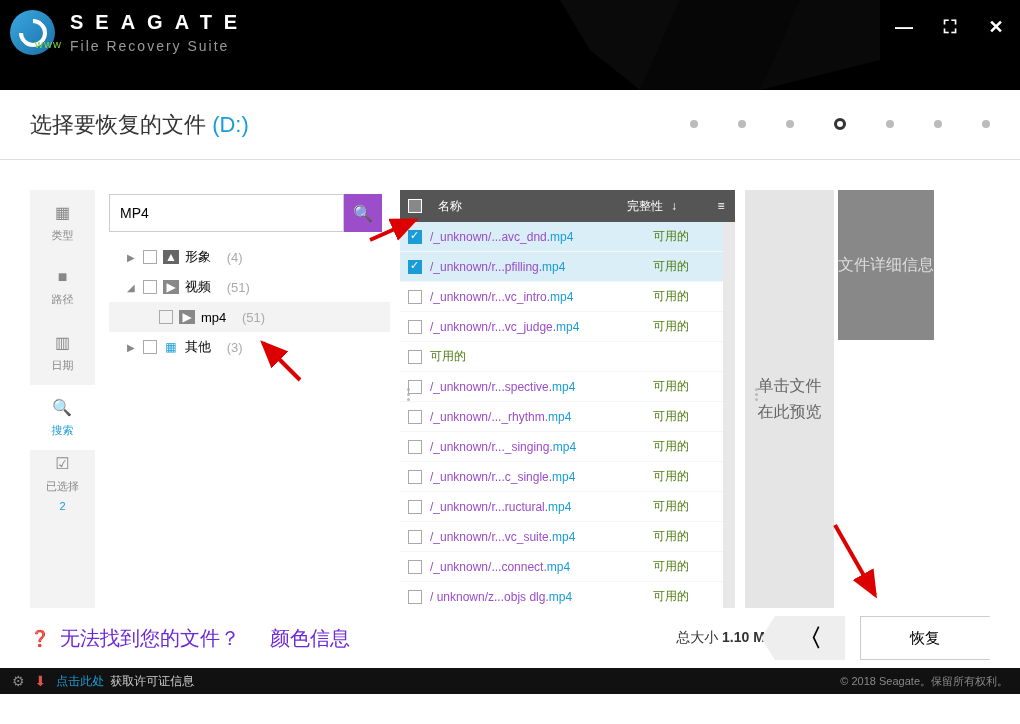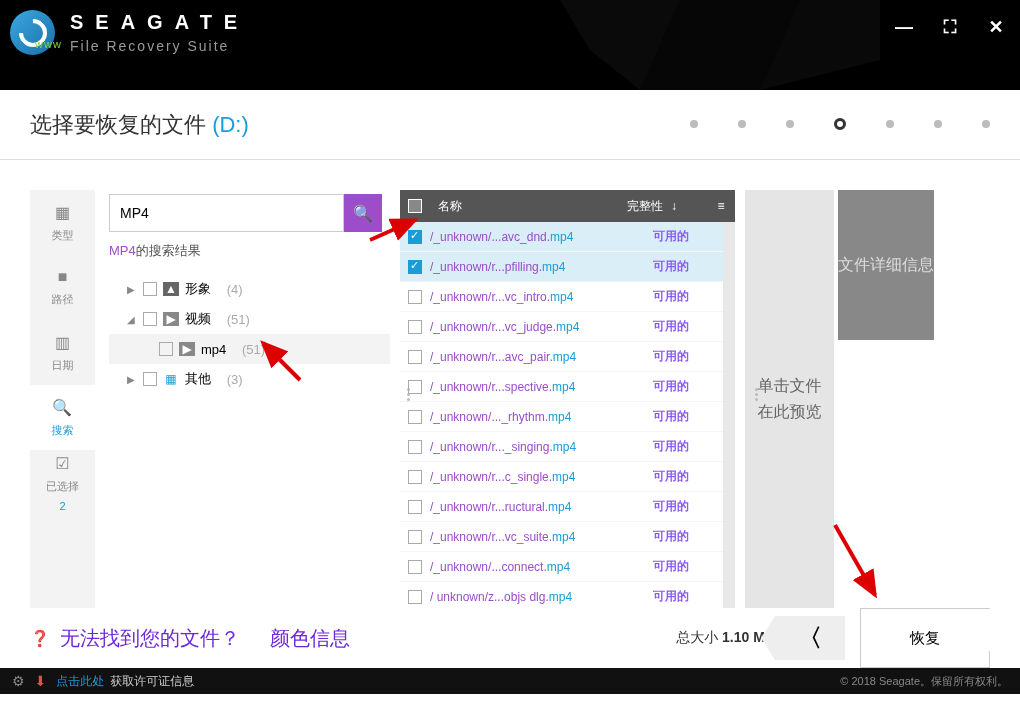--- a/index.html
+++ b/index.html
@@ -56,34 +56,34 @@
 .fh-name { flex: 1; padding-left: 8px; }
 .fh-integ { width: 80px; display:flex;align-items:center;gap:8px;} .fh-menu{width:28px;text-align:center;}
 .file-list { flex: 1; overflow-y: auto; border-right: 12px solid #e8e8e8; position:relative;}
 .file-row { display: flex; align-items: center; height: 30px; font-size: 12px; border-bottom:1px solid #f5f5f5;}
 .file-row.sel { background: #d9eef7; }
 .fr-chk { width: 30px; display:flex;justify-content:center;}
 .fr-chk .cbx.checked { background:#1a9cd8;border-color:#1a9cd8;position:relative;}
 .fr-chk .cbx.checked::after{content:"✓";color:#fff;position:absolute;left:1px;top:-2px;font-size:11px;}
 .fr-name { flex: 1; color: #9b4dca; white-space: nowrap; overflow: hidden; }
 .fr-name .ext { color: #1a9cd8; }
-.fr-integ { width: 70px; color: #8b5cf6; font-weight: bold; }
+.fr-integ { width: 70px; color: #4d7c0f; }
 .scroll-thumb{position:absolute;right:-10px;top:4px;width:7px;height:24px;background:#aaa;border-radius:3px;}
 
 .preview-panel { width: 189px; display: flex; gap: 4px;}
 .prev-box { flex: 1; background: #e5e5e5; display: flex; flex-direction:column; align-items: center; justify-content: center; color: #666; font-size: 16px; line-height:1.6;}
 .detail-box { height: 150px; background: #888; display: flex; align-items: center; justify-content: center; color: #ddd; font-size: 16px; position:relative;}
 
 .footer-row { height: 60px; display: flex; align-items: center; padding: 0 30px; background:#fff;}
 .help-icon { color: #1a9cd8; font-size: 16px; margin-right: 10px;}
 .help-link { color: #6d28d9; font-size: 20px; margin-right: 30px; cursor:pointer;}
 .size-label { margin-left: auto; font-size: 14px; color: #333; }
 .nav-btn { width: 70px; height: 44px; background: #eee; display: flex; align-items: center; justify-content: center; font-size: 24px; font-weight:bold; cursor: pointer; position:relative; margin-right:15px;}
 .nav-btn::before{content:"";position:absolute;left:-14px;top:0;border-top:22px solid transparent;border-bottom:22px solid transparent;border-right:14px solid #eee;}
-.recover-btn { width: 130px; height: 60px; background: #fff; border:1px solid #ccc; display: flex; align-items: center; justify-content: center; font-size: 15px; cursor: pointer; position:relative;}
+.recover-btn { width: 130px; height: 44px; background: #fff; border:1px solid #ccc; display: flex; align-items: center; justify-content: center; font-size: 15px; cursor: pointer; position:relative;}
 .recover-btn::after{content:"";position:absolute;right:-14px;top:-1px;border-top:22px solid transparent;border-bottom:22px solid transparent;border-left:14px solid #fff;}
 
 .statusbar { height: 26px; background: #111; display: flex; align-items: center; padding: 0 12px; font-size: 12px; color: #ccc; }
 .sb-icon { margin-right: 10px; color: #888; font-size:14px;}
 .sb-dl { color:#d9534f;font-size:14px;margin-right:10px;}
 .sb-link { color: #1a9cd8; margin-right: 6px; cursor:pointer;}
 .sb-right { margin-left: auto; color: #888; font-size:11px;}
 
 svg.arrow{position:absolute;pointer-events:none;}
 </style>
@@ -154,21 +154,20 @@
       </div>
   </div>
 
   <div class="tree-panel">
     <div class="search-box">
       <input class="search-input" value="MP4" style="">
       <div class="search-btn">
           <span>🔍</span>
         </div>
     </div>
-    <div class="search-label"><span class="hl">MP4</span><span>的搜索结果</span></div>
     <div class="tree">
       <div class="tree-row indent1"><span class="caret">▶</span><span class="cbx"></span><span class="ticon ic-img">▲</span><span>形象</span>&nbsp;<span class="cnt">(4)</span></div>
       <div class="tree-row indent1"><span class="caret">◢</span><span class="cbx"></span><span class="ticon ic-vid">▶</span><span>视频</span>&nbsp;<span class="cnt">(51)</span></div>
       <div class="tree-row indent2"><span class="cbx"></span><span class="ticon ic-vid">▶</span><span>mp4</span>&nbsp;<span class="cnt">(51)</span></div>
       <div class="tree-row indent1"><span class="caret">▶</span><span class="cbx"></span><span class="ticon ic-oth">▦</span><span>其他</span>&nbsp;<span class="cnt">(3)</span></div>
     </div>
   </div>
   <div class="drag-handle">
       <span></span>
       <span></span>
@@ -214,21 +213,20 @@
           <div class="fr-chk">
             <span class="cbx "></span>
           </div>
   <div class="fr-name">/_unknown/r...vc_judge.<span class="ext">mp4</span></div>
   <div class="fr-integ">可用的</div>
         </div>
         <div class="file-row">
           <div class="fr-chk">
             <span class="cbx "></span>
           </div>
-  <div class="fr-name">/_unknown/r...avc_pair.<span class="ext">mp4</span></div>
   <div class="fr-integ">可用的</div>
         </div>
         <div class="file-row">
           <div class="fr-chk">
             <span class="cbx "></span>
           </div>
   <div class="fr-name">/_unknown/r...spective.<span class="ext">mp4</span></div>
   <div class="fr-integ">可用的</div>
         </div>
         <div class="file-row">

